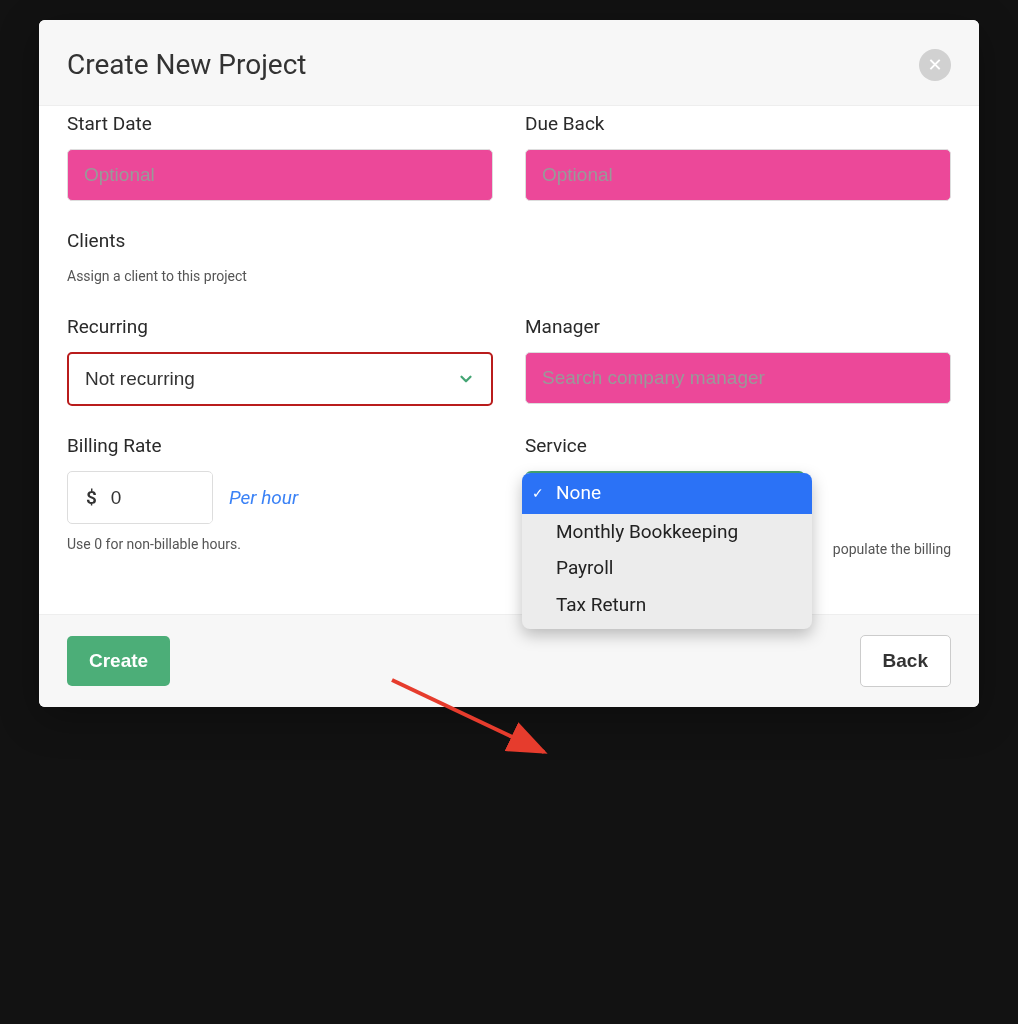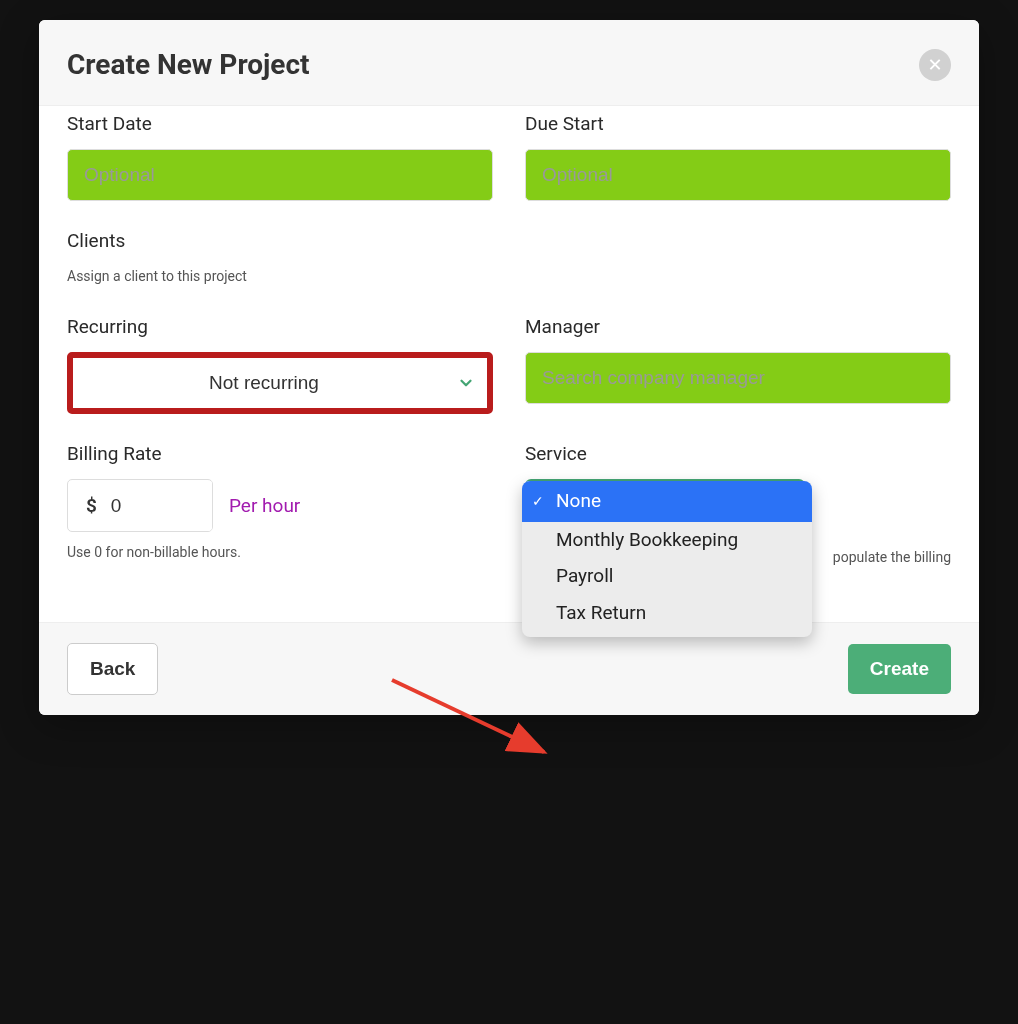--- a/index.html
+++ b/index.html
@@ -40,21 +40,21 @@
       padding: 28px 28px 24px 28px;
       display: flex;
       justify-content: space-between;
       align-items: center;
       background: #f7f7f7;
       border-radius: 6px 6px 0 0;
       border-bottom: 1px solid #eee;
     }
     .modal-title {
       font-size: 28px;
-      font-weight: 700;
+      font-weight: 400;
       color: #333;
     }
     .close-btn {
       width: 32px;
       height: 32px;
       border-radius: 50%;
       background: #d1d1d1;
       border: none;
       color: #fff;
       font-size: 18px;
@@ -87,48 +87,48 @@
     .field-label.clipped {
       margin-top: -6px;
     }
     .field-input {
       width: 100%;
       padding: 14px 16px;
       border: 1px solid #ddd;
       border-radius: 5px;
       font-size: 19px;
       color: #333;
-      background: #84cc16;
+      background: #ec4899;
     }
     .field-input::placeholder {
       color: #999;
     }
     .help-text {
       font-size: 14px;
       color: #555;
       margin-top: 10px;
       line-height: 1.5;
     }
     .section-gap {
       margin-top: 28px;
     }
     .select-wrapper {
       position: relative;
       width: 100%;
     }
     .select-control {
       width: 100%;
       padding: 14px 48px 14px 16px;
-      border: 6px solid #b91c1c;
+      border: 2px solid #b91c1c;
       border-radius: 5px;
       font-size: 19px;
       color: #333;
       background: #fff;
       cursor: pointer;
-      text-align: center;
+      text-align: left;
     }
     .select-chevron {
       position: absolute;
       right: 18px;
       top: 50%;
       transform: translateY(-50%);
       width: 18px;
       height: 18px;
       pointer-events: none;
     }
@@ -158,21 +158,22 @@
     .currency-field {
       border: none;
       padding: 14px 14px 14px 2px;
       font-size: 19px;
       width: 100%;
       outline: none;
       color: #333;
     }
     .per-hour {
       font-size: 19px;
-      color: #a21caf;
+      color: #3b82f6;
+      font-style: italic;
     }
     .service-select-wrapper {
       position: relative;
       width: 280px;
     }
     .service-select-outline {
       border: 2px solid #44a574;
       border-radius: 6px;
       height: 54px;
       width: 280px;
@@ -263,21 +264,21 @@
     </div>
 
     <div class="modal-body">
 
       <div class="form-row">
         <div class="form-col">
           <label class="field-label clipped">Start Date</label>
           <input type="text" class="field-input" placeholder="Optional" style="">
         </div>
         <div class="form-col">
-          <label class="field-label clipped">Due Start</label>
+          <label class="field-label clipped">Due Back</label>
           <input type="text" class="field-input" placeholder="Optional" style="">
         </div>
       </div>
 
       <div class="section-gap">
         <label class="field-label">Clients</label>
         <div class="help-text">Assign a client to this project</div>
       </div>
 
 
@@ -331,22 +332,22 @@
               </div>
             </div>
           </div>
           <div class="help-text" style="text-align:right; margin-top:14px;">populate the billing</div>
         </div>
       </div>
 
     </div>
 
     <div class="modal-footer">
+      <button class="btn btn-create">Create</button>
       <button class="btn btn-back">Back</button>
-      <button class="btn btn-create">Create</button>
     </div>
 
     <div class="arrow-annotation">
       <svg viewBox="0 0 180 95">
         <defs>
           <marker id="arrowhead" markerWidth="10" markerHeight="8" refX="9" refY="4" orient="auto">
             <polygon points="0 0, 10 4, 0 8" fill="#e63c2d"></polygon>
           </marker>
         </defs>
         <line x1="8" y1="8" x2="160" y2="80" stroke="#e63c2d" stroke-width="4" marker-end="url(#arrowhead)"></line>

